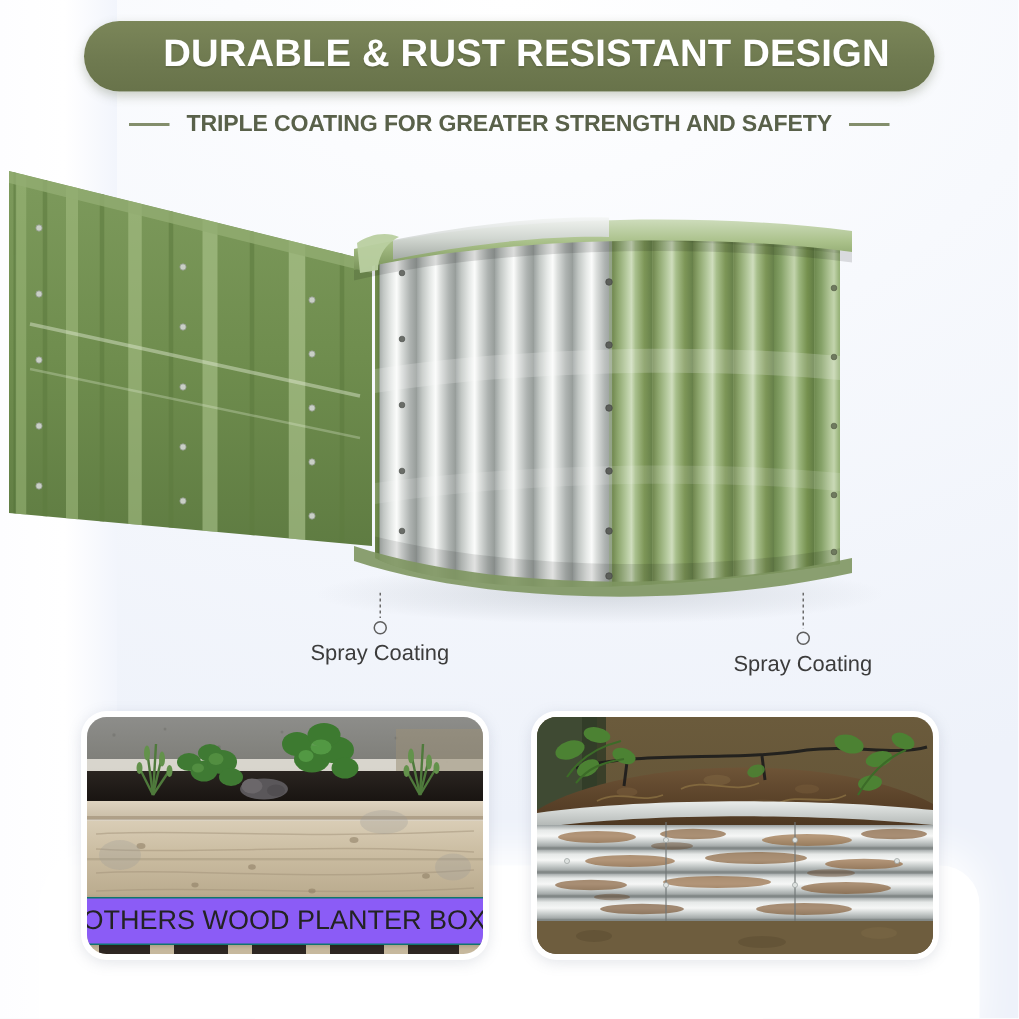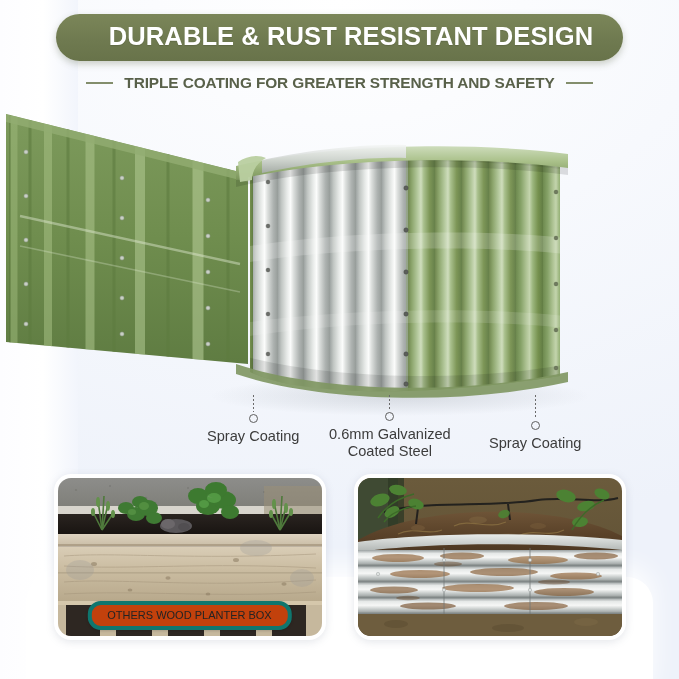--- a/index.html
+++ b/index.html
@@ -81,22 +81,22 @@
   .panel{
     position:relative;width:272px;height:166px;border-radius:17px;
     background:#ffffff;padding:4px;box-sizing:border-box;
     box-shadow:0 2px 9px rgba(120,130,150,.20);
   }
   .panel-photo{
     position:relative;width:100%;height:100%;border-radius:13px;overflow:hidden;
   }
   .panel-caption{
     position:absolute;left:50%;transform:translateX(-50%);bottom:6px;
-    background:#c2410c;border:4px solid #0f766e;border-radius:13px;
-    padding:4px 16px 5px;color:#232323;font-size:11px;white-space:nowrap;
+    background:#8b5cf6;border:1px solid #0f766e;border-radius:13px;
+    padding:4px 16px 5px;color:#232323;font-size:18px;white-space:nowrap;
     box-shadow:0 1px 3px rgba(0,0,0,.16);z-index:3;
   }
 </style>
 </head>
 <body>
 
 <div id="stage">
 
   <div class="page-sheet"></div>
 
@@ -291,26 +291,20 @@
       </g>
     </svg>
   </div>
 
   <div class="callouts">
     <div class="callout" id="callout-0">
       <span class="lead-line"></span>
       <span class="lead-dot"></span>
       <span class="callout-label">Spray Coating</span>
     </div>
-    <div class="callout" id="callout-1">
-      <span class="lead-line"></span>
-      <span class="lead-dot"></span>
-      <span class="callout-label">0.6mm Galvanized
-Coated Steel</span>
-    </div>
     <div class="callout" id="callout-2">
       <span class="lead-line"></span>
       <span class="lead-dot"></span>
       <span class="callout-label">Spray Coating</span>
     </div>
   </div>
 
   <div class="compare">
 
     <div class="panel">

